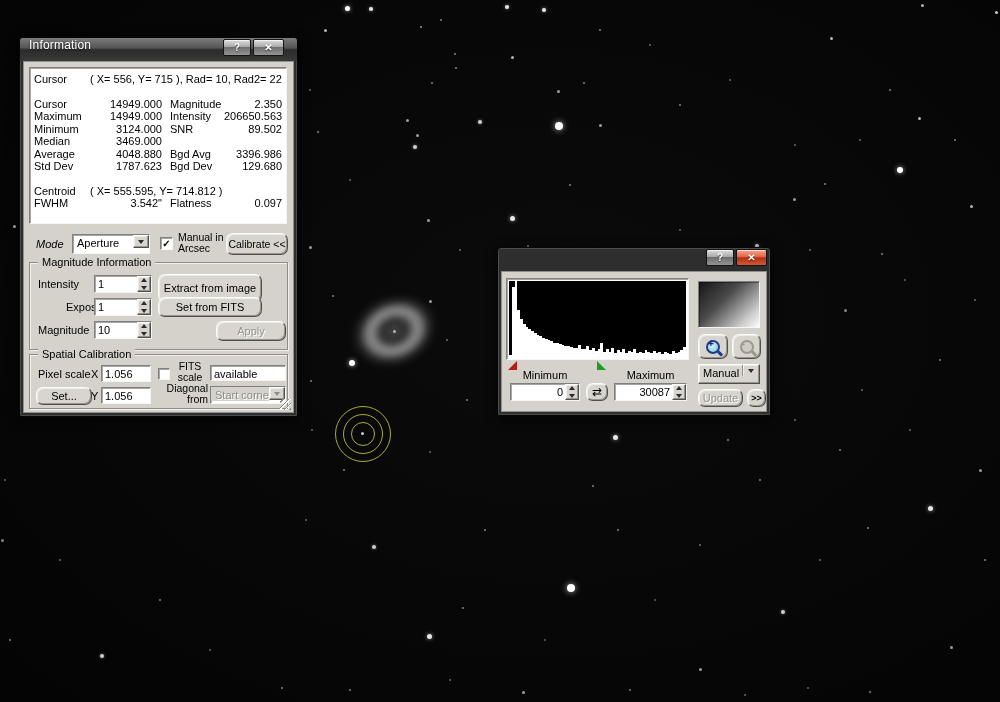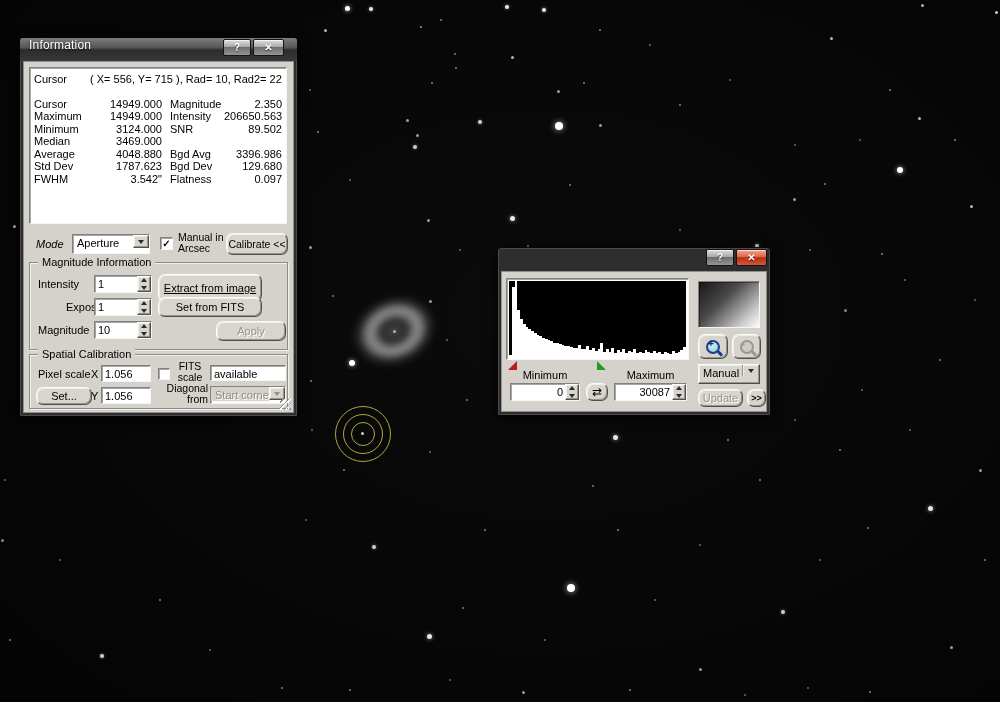--- a/index.html
+++ b/index.html
@@ -253,20 +253,24 @@
             <span class="v">4048.880</span>
           <span class="l2">Bgd Avg</span>
             <span class="v">3396.986</span>
         </div>
         <div class="srow">
           <span>Std Dev</span>
             <span class="v">1787.623</span>
           <span class="l2">Bgd Dev</span>
             <span class="v">129.680</span>
         </div>
+        <div class="cent-grid" style="margin-bottom:0;">
+          <span>Centroid</span>
+          <span>( X=  555.595, Y=  714.812 )</span>
+        </div>
         <div class="srow">
           <span>FWHM</span>
           <span class="v">3.542"</span>
           <span class="l2">Flatness</span>
           <span class="v">0.097</span>
         </div>
       </div>
 
       <span class="lbl" style="left:12px;top:176px;font-style:italic;">Mode</span>
       <div class="combo sunken" style="left:48px;top:172px;width:78px;height:20px;">
@@ -286,21 +290,21 @@
         <span class="grouplbl">Magnitude Information</span>
 
         <span class="lbl" style="left:8px;top:15px;">Intensity</span>
         <div class="field sunken" style="left:64px;top:12px;width:58px;height:18px;">
           <span class="fval">1</span>
           <span class="spin raised">
               <div class="up"></div>
               <div class="dn"></div>
             </span>
         </div>
-        <div class="btn raised" style="position:absolute;left:128px;top:11px;width:104px;height:28px;text-decoration:underline;">Extract from image</div>
+        <div class="btn raised" style="position:absolute;left:128px;top:11px;width:104px;height:28px;">Extract from image</div>
 
         <span class="lbl" style="left:8px;top:38px;padding-left:28px;">Exposure</span>
         <div class="field sunken" style="left:64px;top:35px;width:58px;height:18px;">
           <span class="fval">1</span>
           <span class="spin raised">
               <div class="up"></div>
               <div class="dn"></div>
             </span>
         </div>
         <div class="btn raised" style="position:absolute;left:128px;top:34px;width:104px;height:20px;">Set from FITS</div>

